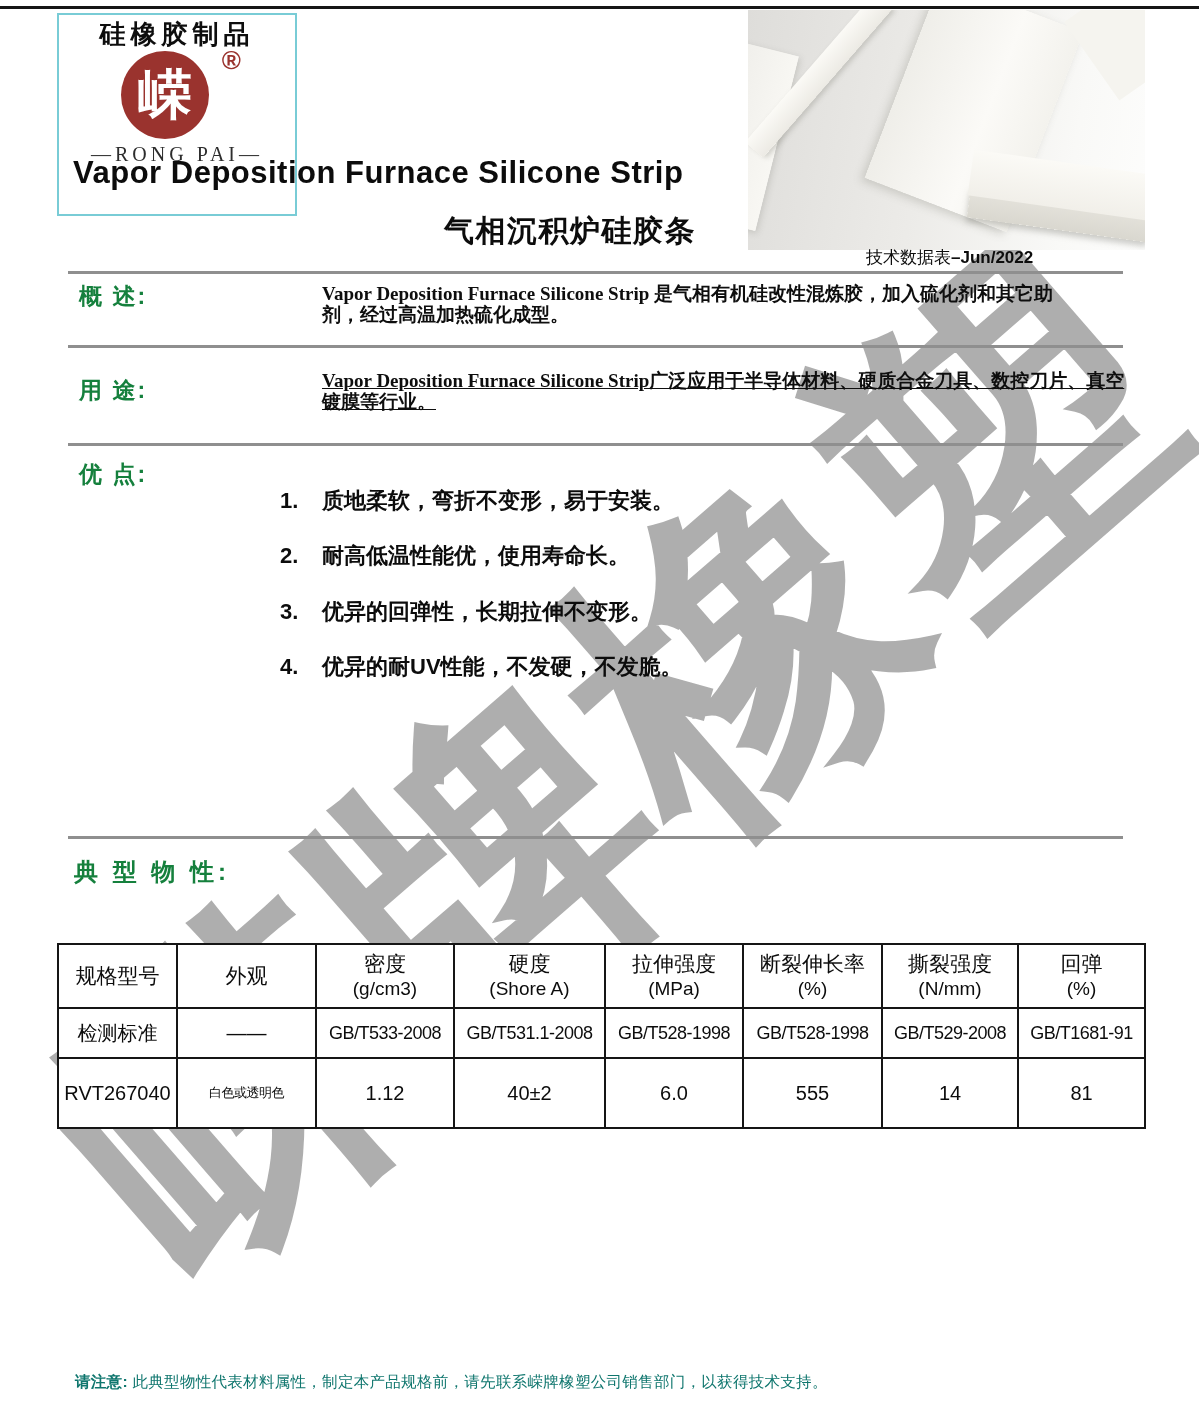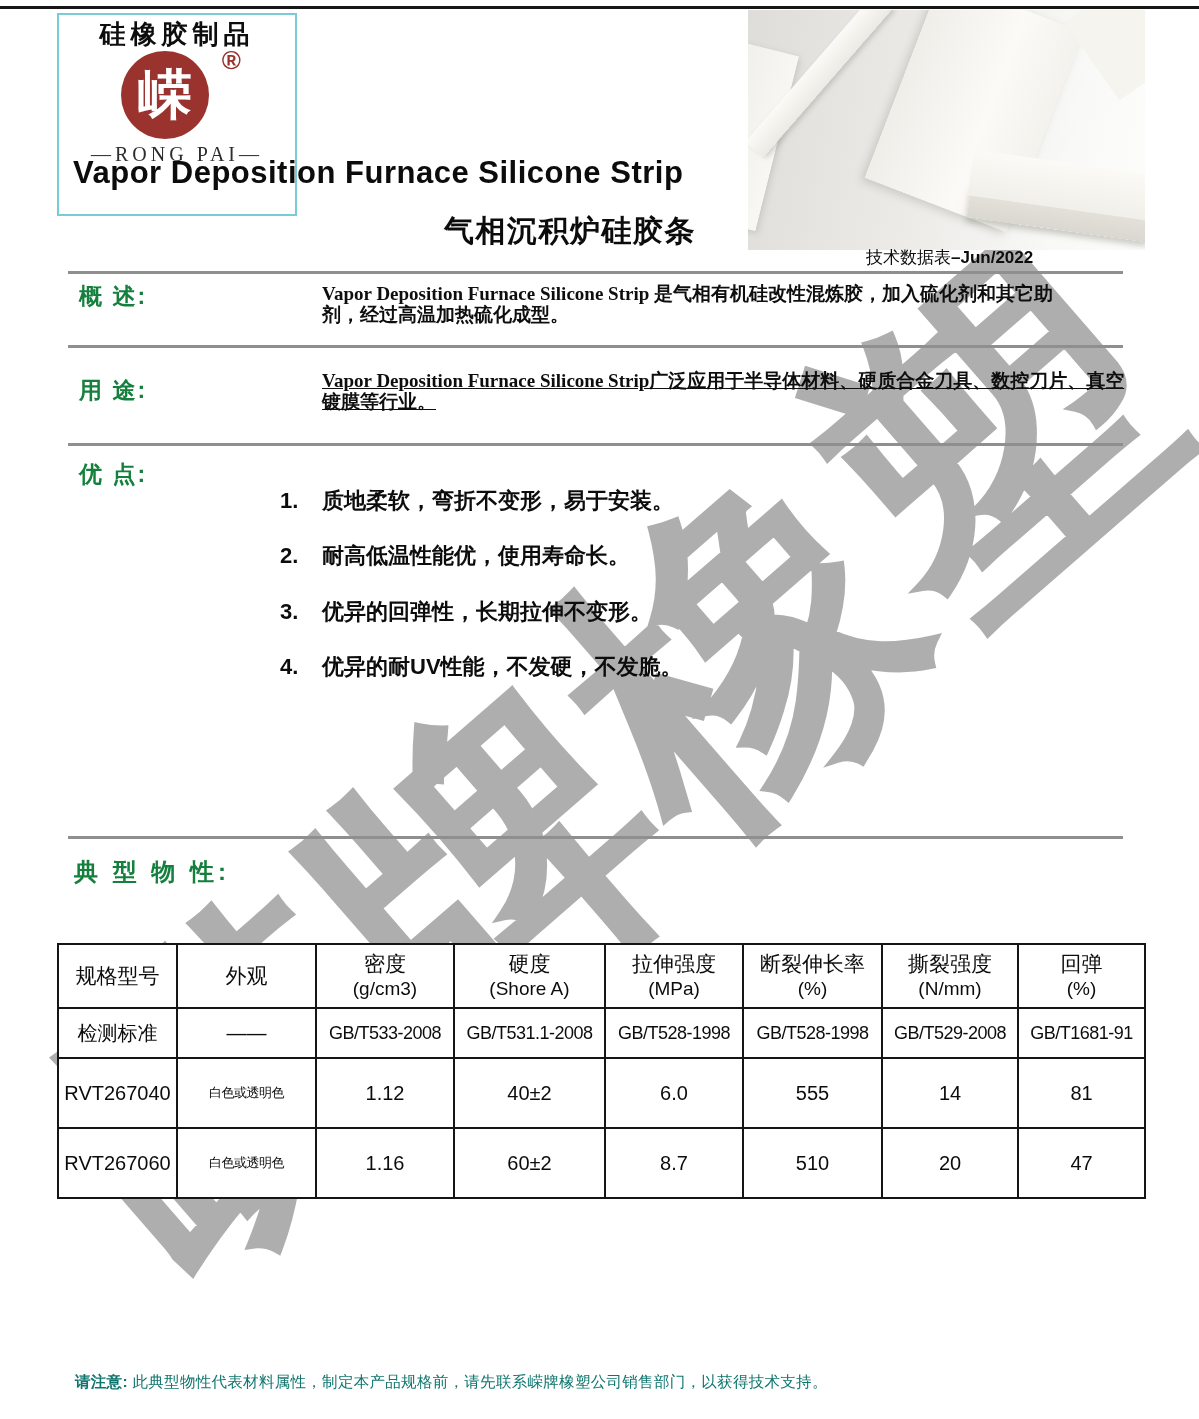--- a/index.html
+++ b/index.html
@@ -215,30 +215,20 @@
       <tr class="r-row">
         <td class="d-cell">RVT267040</td>
         <td class="d-cell d-look">白色或透明色</td>
         <td class="d-cell">1.12</td>
         <td class="d-cell">40±2</td>
         <td class="d-cell">6.0</td>
         <td class="d-cell">555</td>
         <td class="d-cell">14</td>
         <td class="d-cell">81</td>
       </tr>
-      <tr class="r-row">
-        <td class="d-cell">RVT267060</td>
-        <td class="d-cell d-look">白色或透明色</td>
-        <td class="d-cell">1.16</td>
-        <td class="d-cell">60±2</td>
-        <td class="d-cell">8.7</td>
-        <td class="d-cell">510</td>
-        <td class="d-cell">20</td>
-        <td class="d-cell">47</td>
-      </tr>
     </tbody>
       </table>
   </div>
 
   <div class="abs footer">
     <span class="fnote-label">请注意:</span>
     <span>此典型物性代表材料属性，制定本产品规格前，请先联系嵘牌橡塑公司销售部门，以获得技术支持。</span>
   </div>
 
 </div>

